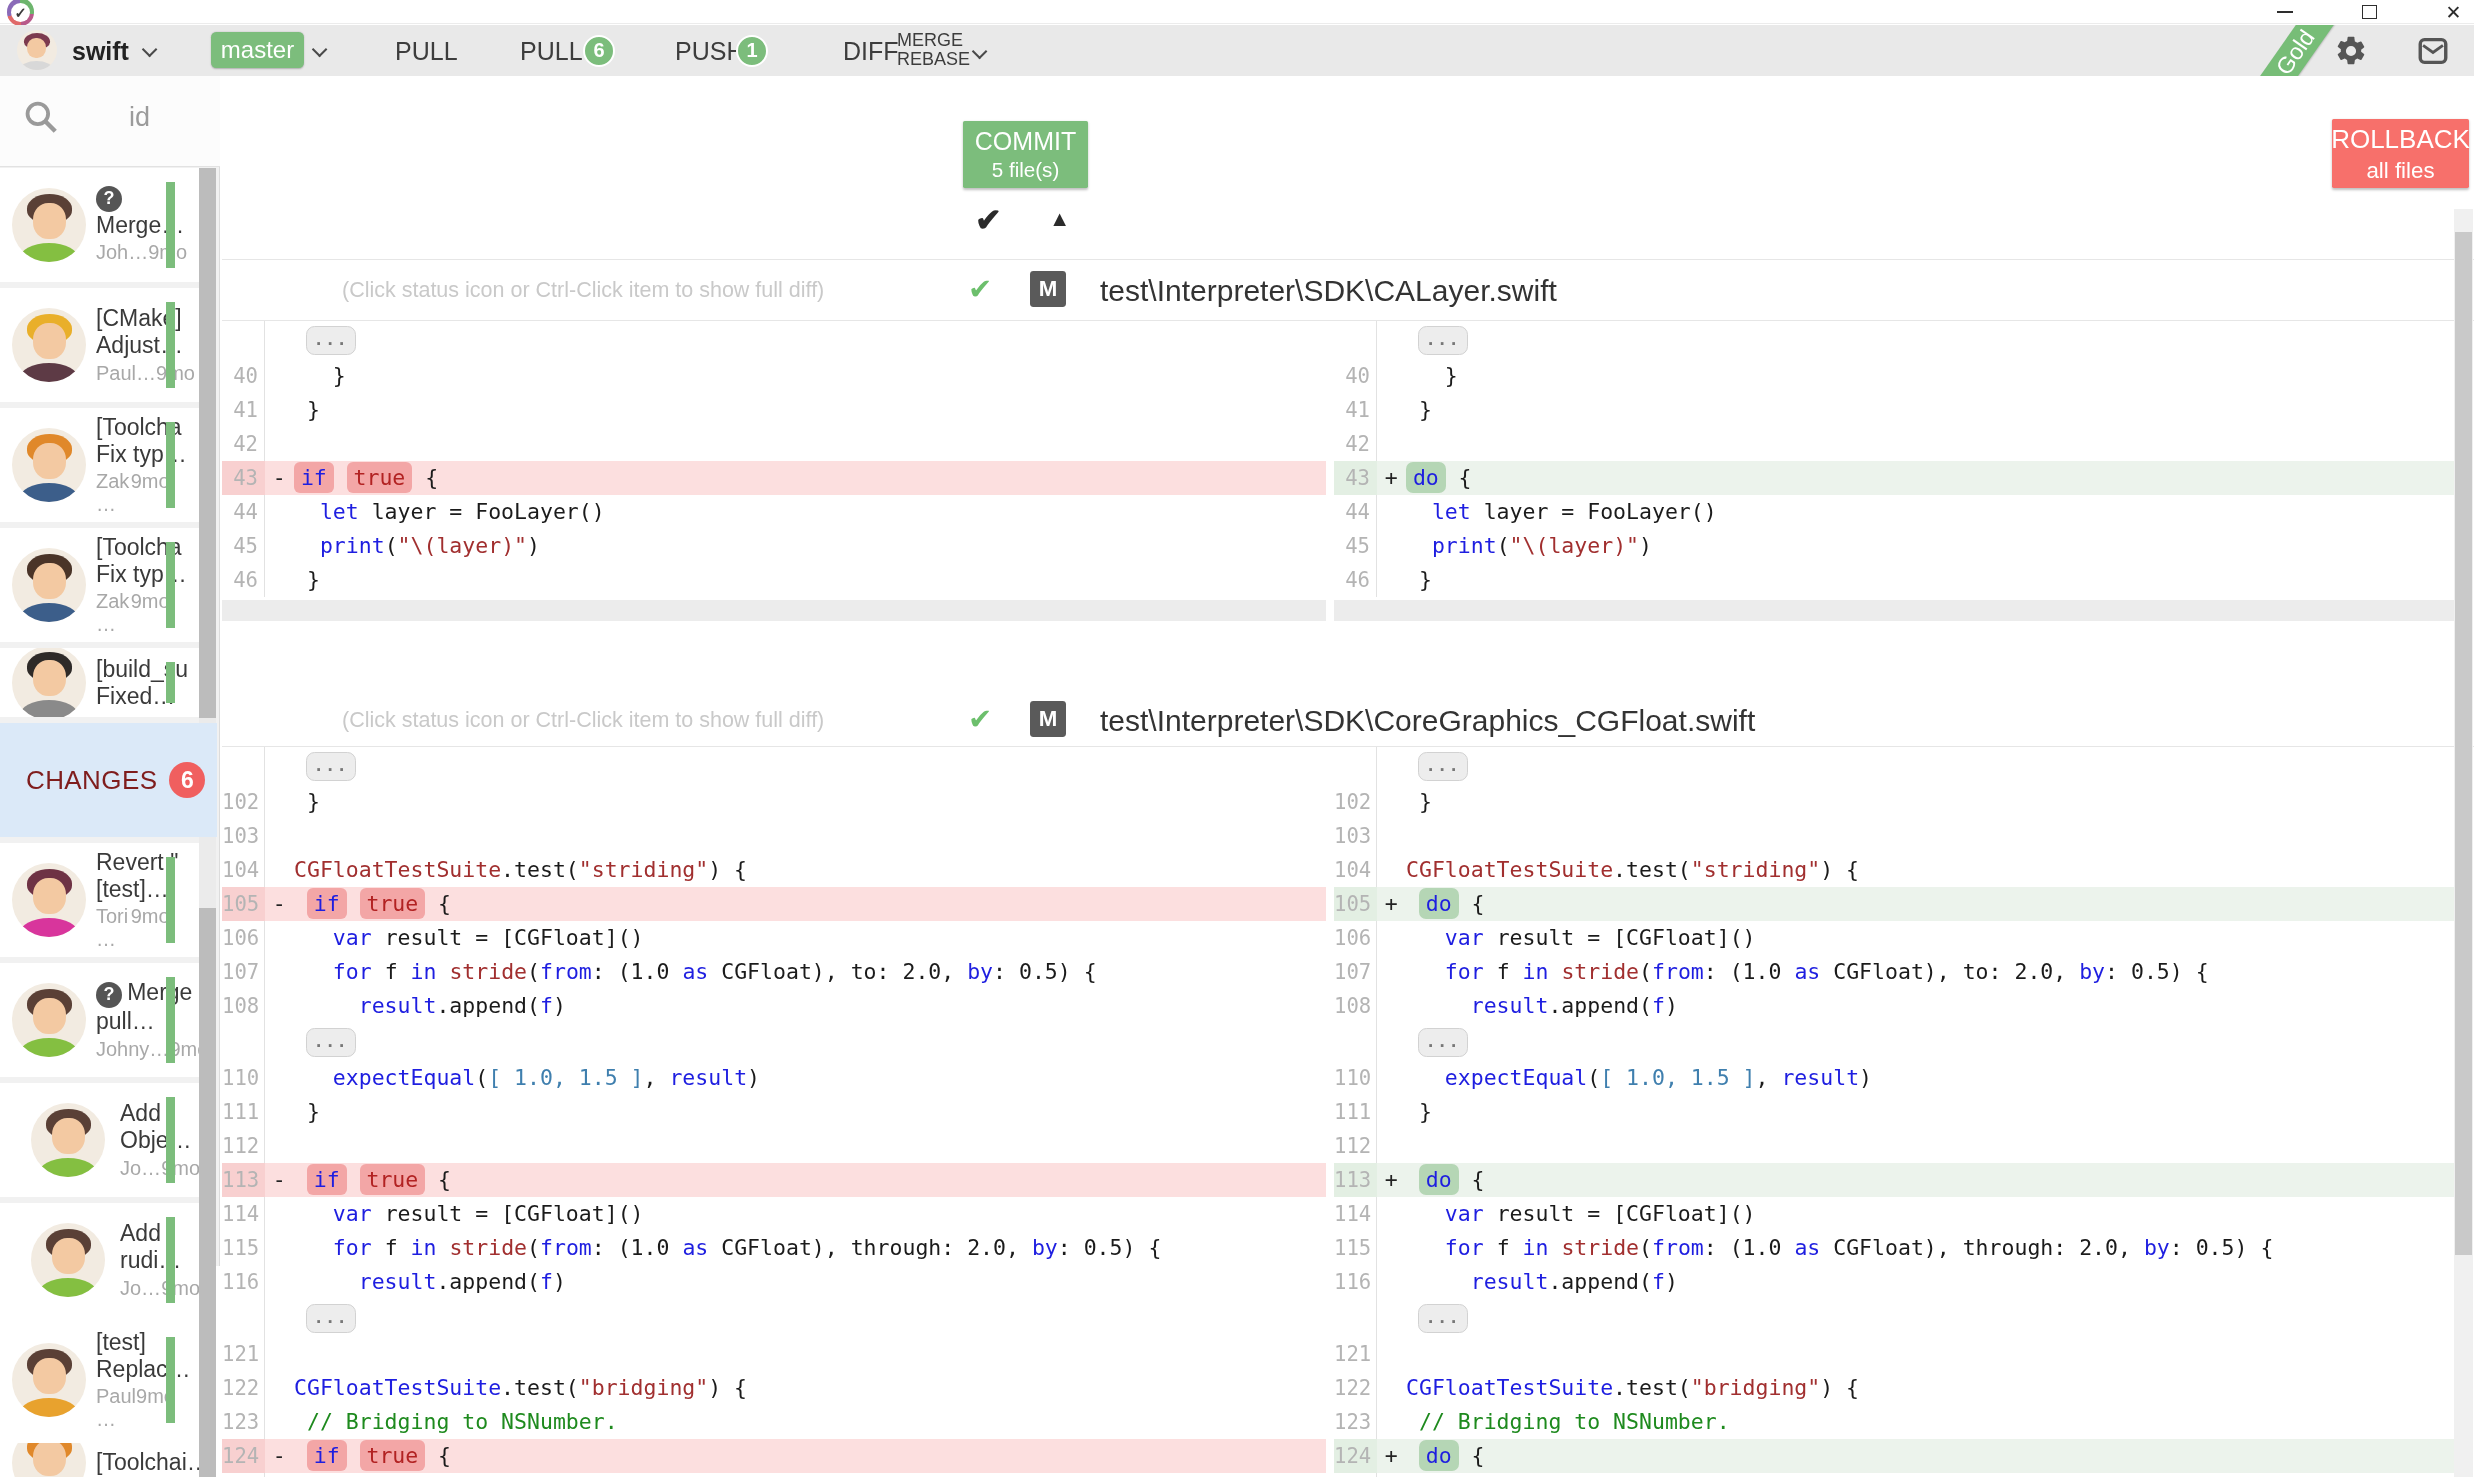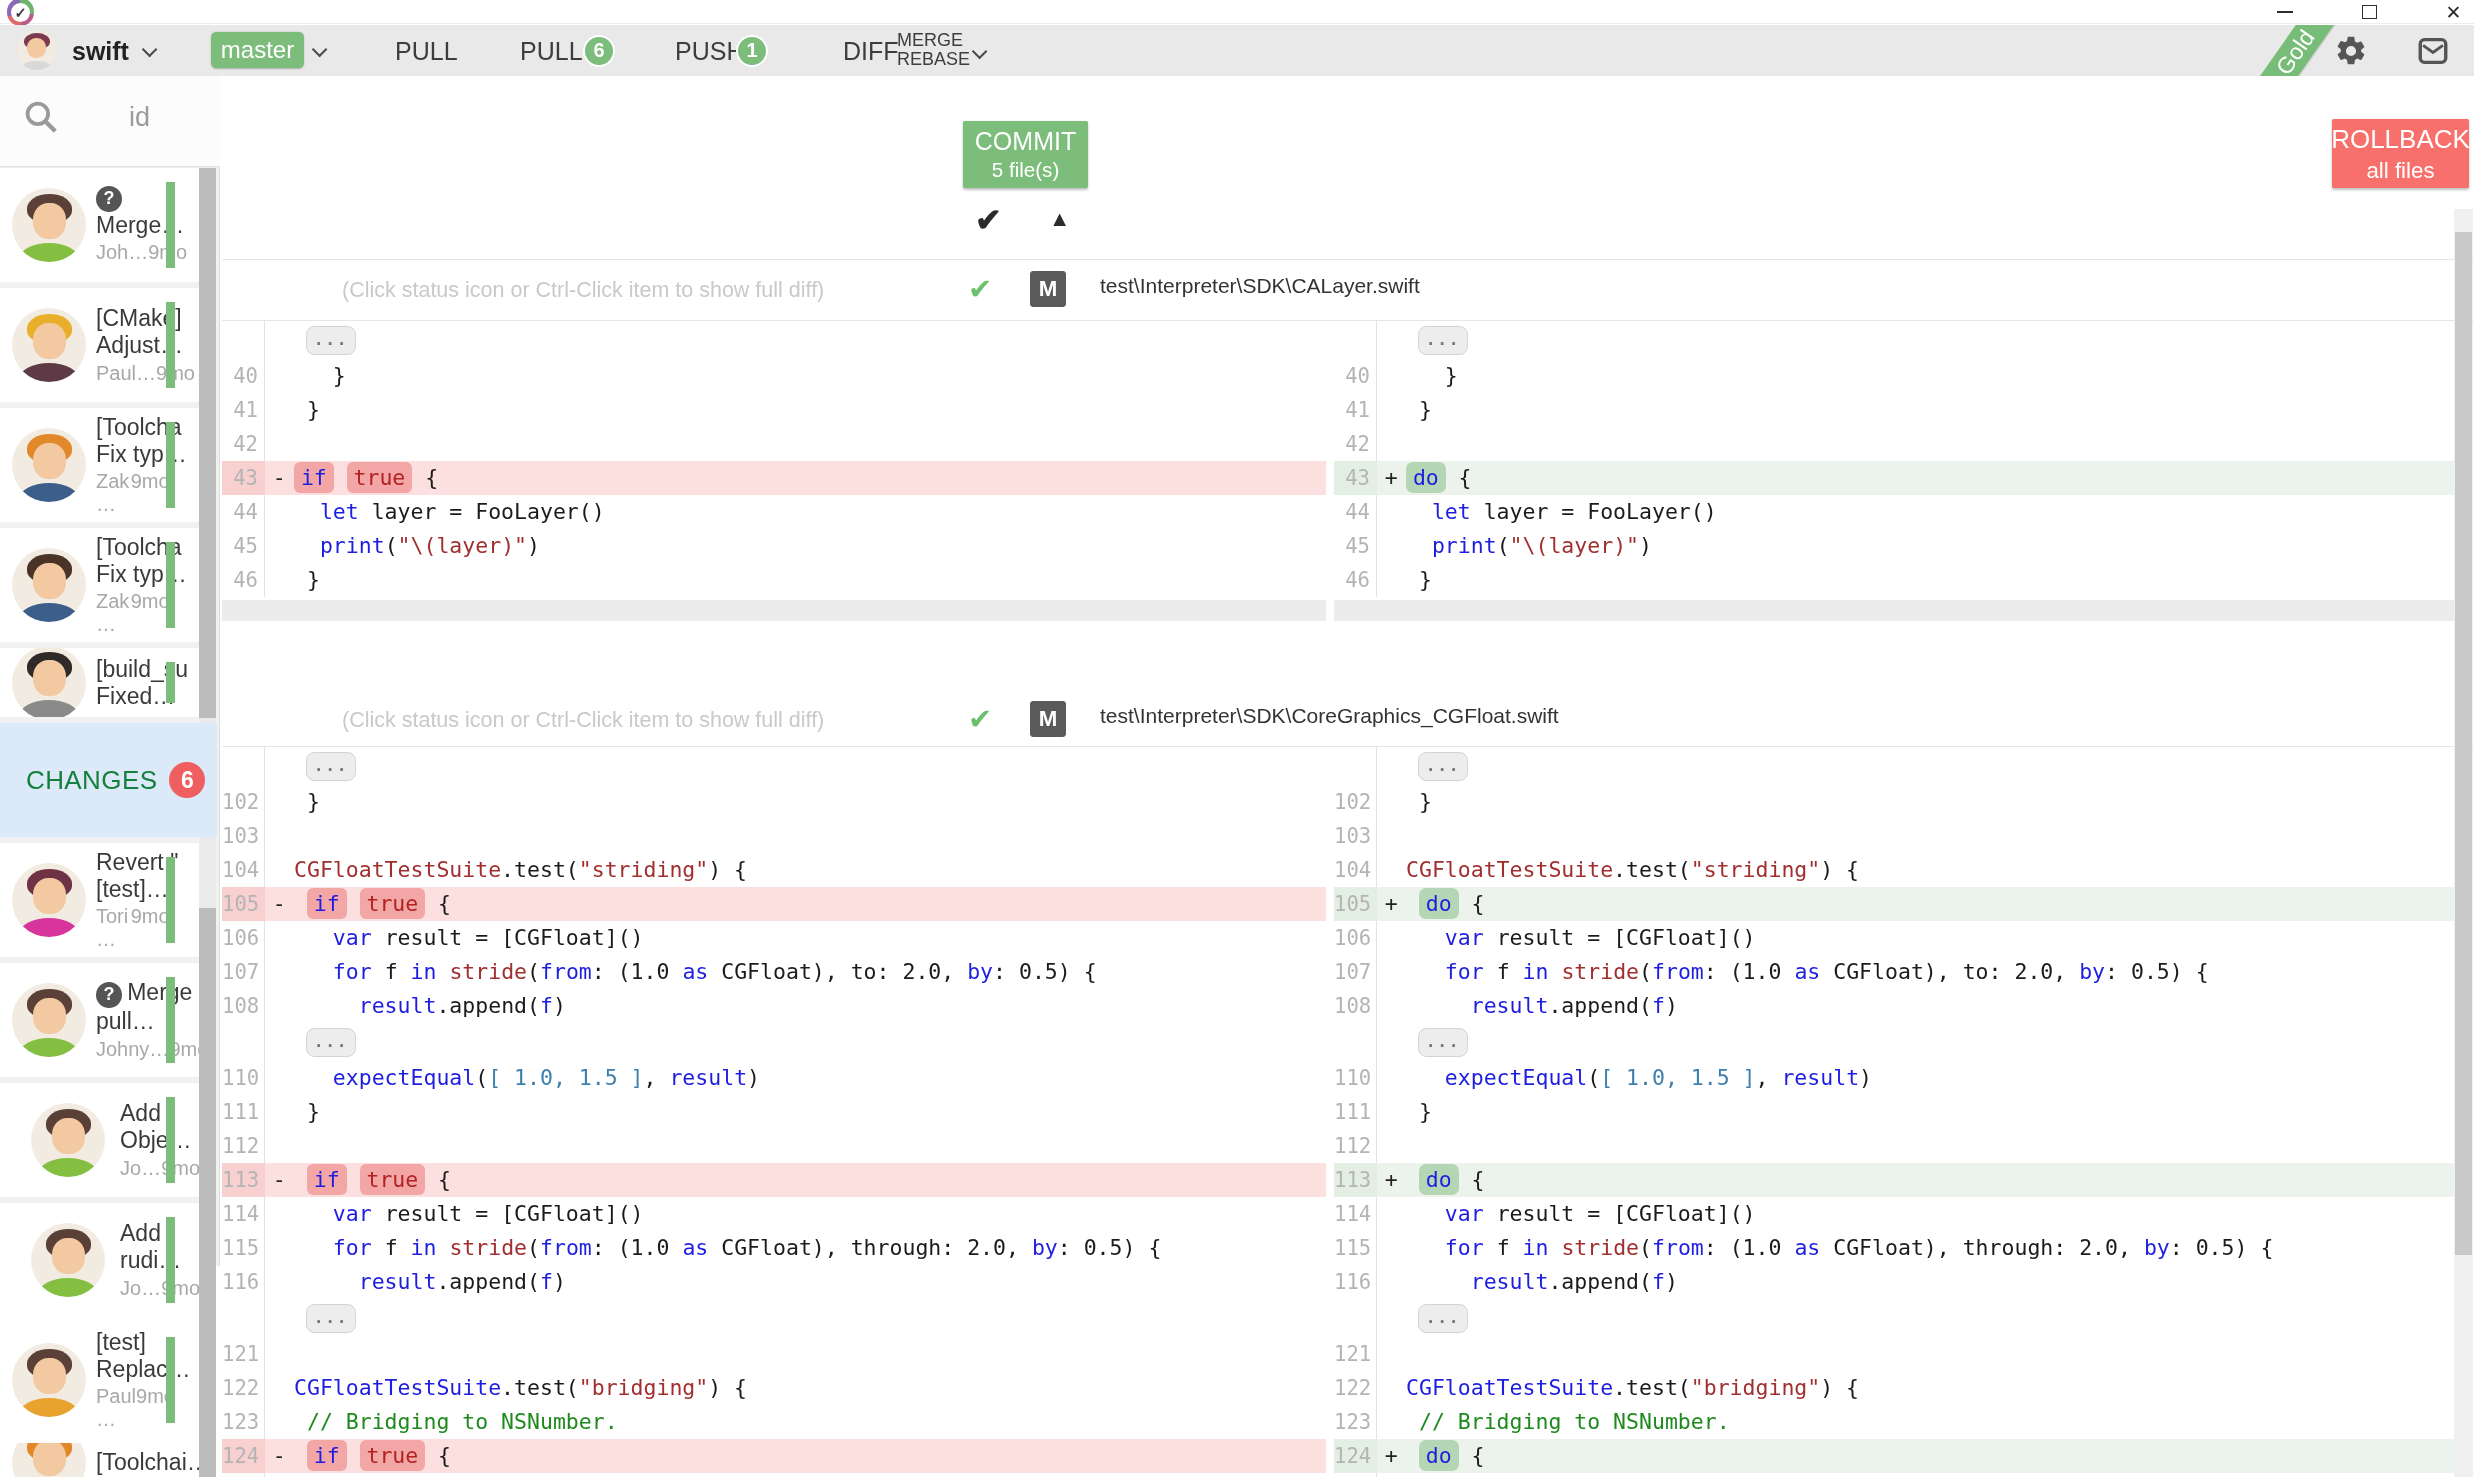--- a/index.html
+++ b/index.html
@@ -47,21 +47,21 @@
   .av-face  { position:absolute; left:20.6px; top:14.6px; width:33px; height:36px; background:#f3c9a2; border-radius:46%; }
   .av-shirt { position:absolute; left:6.9px; bottom:-13.7px; width:60px; height:33px; border-radius:50% 50% 0 0; }
   .ctext { position:absolute; left:96px; top:0; bottom:0; right:26px; display:flex; flex-direction:column; justify-content:center; }
   .ctitle { font-size:23px; line-height:27px; color:#3a3a3a; white-space:nowrap; }
   .cmeta { display:flex; justify-content:space-between; font-size:20px; color:#a8a8a8; margin-top:2.6px; padding-right:3.4px; }
   .qbadge { display:inline-flex; width:26px; height:26px; border-radius:50%; background:#555; color:#fff; font-size:18px;
     font-weight:bold; align-items:center; justify-content:center; margin-right:5.2px; }
   .gbar { position:absolute; right:24px; top:13.7px; bottom:13.7px; width:8.6px; background:#7cbd7c; }
   .changes-item { position:relative; width:217px; height:114px; background:#dbe9f8; margin-bottom:6px;
     display:flex; align-items:center; padding-left:26px; z-index:2; }
-  .changes-item .lbl { font-size:26px; font-weight:500; color:#15803d; letter-spacing:0.4px; }
+  .changes-item .lbl { font-size:26px; font-weight:500; color:#7f1d1d; letter-spacing:0.4px; }
   .cbadge { width:36px; height:36px; border-radius:50%; background:#f05f5f; color:#fff; font-size:23px; font-weight:bold;
     display:flex; align-items:center; justify-content:center; margin-left:12px; }
   .sb-track { position:absolute; left:199px; top:92px; width:17px; height:1310px; background:#ebebeb; }
   .sb-thumb { position:absolute; left:0; width:17px; background:#bcbcbc; }
   
   .main { position:absolute; left:222px; top:76px; width:2253px; height:1402px; background:#fff; }
   .commit-bar { position:absolute; left:0; top:0; width:2253px; height:184px; border-bottom:0.9px solid #e6e6e6; }
   .commit-btn { position:absolute; left:741px; top:45px; width:125px; height:67px; background:#7cbd7c; color:#fff;
     display:flex; flex-direction:column; align-items:center; justify-content:center; border-radius:1.7px;
     box-shadow:0 1.7px 2.6px rgba(0,0,0,.25); }
@@ -74,21 +74,21 @@
   .msg-box::placeholder { color:#b9b9b9; }
   .rollback-btn { position:absolute; left:2110px; top:43px; width:137px; height:69px; background:#f7706b; color:#fff;
     display:flex; flex-direction:column; align-items:center; justify-content:center; border-radius:1.7px;
     box-shadow:0 1.7px 2.6px rgba(0,0,0,.25); }
   .rollback-btn .l1 { font-size:26px; } .rollback-btn .l2 { font-size:22.3px; margin-top:3px; }
   .file-header { position:absolute; left:0; width:2253px; height:57px; }
   .fh-hint { position:absolute; left:120px; top:15.5px; font-size:21.5px; color:#c9c9c9; }
   .fh-check { position:absolute; left:746px; top:10.3px; font-size:29px; color:#6cbf6c; }
   .fh-badge { position:absolute; left:808px; top:8.6px; width:36px; height:36px; background:#5a5a5a; border-radius:3.4px;
     color:#fff; font-size:22.3px; font-weight:bold; display:flex; align-items:center; justify-content:center; }
-  .fh-path { position:absolute; left:878px; top:12px; font-size:21px; color:#333; }
+  .fh-path { position:absolute; left:878px; top:12px; font-size:30px; color:#333; }
   .diff { position:absolute; left:0; width:2253px; border-top:0.9px solid #e6e6e6; overflow:hidden; }
   .pane { position:absolute; top:0; overflow:hidden; }
   .pane-l { left:0; width:1104px; }
   .pane-r { left:1112px; width:1120px; }
   .row { display:flex; height:34px; align-items:stretch; }
   .row.exp { height:38px; }
   .ln { flex:none; width:43px; text-align:right; padding-right:6px; font:20.6px/34px "DejaVu Sans Mono",monospace;
     color:#b4b4b4; border-right:0.9px solid #e2e2e2; }
   .mk { flex:none; width:29px; padding-left:7.7px; font:21.5px/34px "DejaVu Sans Mono",monospace; color:#222; }
   pre.code { flex:1; font:21.5px/34px "DejaVu Sans Mono",monospace; color:#1b1b1b; white-space:pre; overflow:hidden; }

